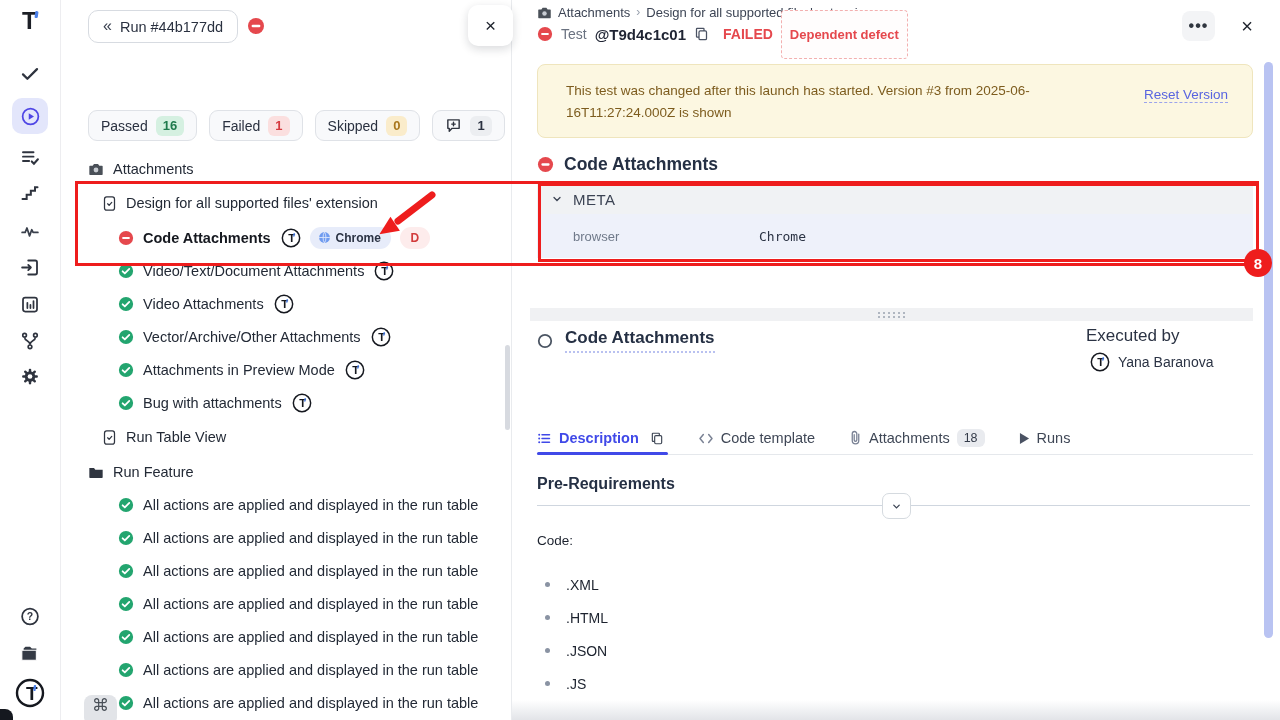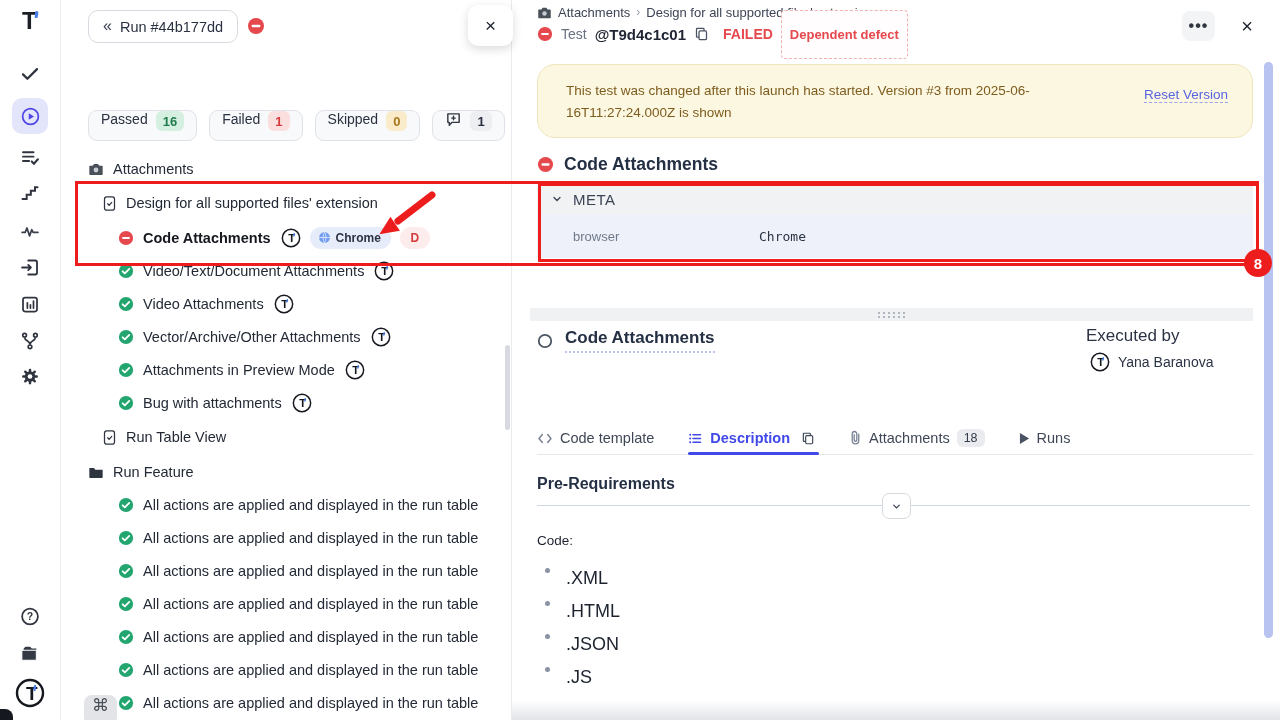--- a/index.html
+++ b/index.html
@@ -17,21 +17,21 @@
            padding:0 14px;border:1px solid #d7dbe1;border-radius:10px;background:#fff;
            font-size:14.5px;color:#2a3140;box-sizing:border-box;}
   .run-btn .chev{font-size:16px;color:#3a4150;margin-top:-2px;}
   .lp-failed{position:absolute;left:187px;top:17px;}
   .lp-title{position:absolute;left:212px;top:9px;width:258px;font-size:25px;font-weight:800;color:#1b2232;
             white-space:nowrap;overflow:hidden;}
   .close-card{position:absolute;left:468px;top:5px;width:45px;height:41px;background:#fff;border-radius:10px;
               box-shadow:0 3px 10px rgba(16,24,40,.16);display:flex;align-items:center;justify-content:center;
               font-size:19px;color:#1c212b;z-index:3;}
   .chips{position:absolute;left:28px;top:110px;display:flex;gap:12px;}
-  .chip{height:31px;display:flex;gap:8px;padding:0 12px;border:1px solid #dfe2e7;
+  .chip{height:31px;display:flex;align-items:center;gap:8px;padding:0 12px;border:1px solid #dfe2e7;
         border-radius:9px;background:#f8f9fb;font-size:14px;color:#2a3140;box-sizing:border-box;}
   .cnt{height:20px;display:flex;align-items:center;padding:0 7px;border-radius:6px;font-size:13px;font-weight:700;}
   .cnt.green{background:#d5f0e1;color:#1f7a4d;}
   .cnt.red{background:#fbdfdf;color:#d63a3f;}
   .cnt.yellow{background:#faeccb;color:#a9761c;}
   .cnt.gray{background:#eceef1;color:#2a3140;}
   .tree{position:absolute;left:28px;top:152px;width:412px;}
   .tree-row{height:33px;display:flex;align-items:center;gap:9px;}
   .tree-row.tall{height:36px;}
   .lvl1{padding-left:14px;}
@@ -59,21 +59,21 @@
   .test-word{font-size:14px;color:#6a7280;}
   .test-id{font-size:15px;font-weight:700;color:#1f2433;}
   .failed-word{font-size:14px;font-weight:700;color:#e5484d;margin-left:6px;}
   .defect-badge{font-size:13px;font-weight:700;color:#e5484d;border:1px dashed #f3b0b0;border-radius:4px;
                 padding:16px 8px;background:#fffdfd;}
   .more-btn{position:absolute;left:670px;top:11px;width:33px;height:30px;background:#f3f4f6;border-radius:8px;
             display:flex;align-items:center;justify-content:center;font-size:16px;font-weight:700;color:#30363f;letter-spacing:1px;}
   .rp-close{position:absolute;left:722px;top:13px;width:26px;height:26px;display:flex;align-items:center;justify-content:center;
             font-size:20px;color:#1c212b;}
   .banner{position:absolute;left:25px;top:64px;width:716px;height:74px;background:#fcf7e1;border:1px solid #efe5bd;
-          border-radius:18px;box-sizing:border-box;}
+          border-radius:8px;box-sizing:border-box;}
   .banner-text{position:absolute;left:28px;top:15px;width:540px;font-size:13.5px;line-height:22px;color:#7d5c1e;}
   .banner-link{position:absolute;right:24px;top:22px;font-size:13.5px;color:#5864e0;border-bottom:1px dashed #9ba3ec;}
   .h2row{position:absolute;left:25px;top:154px;display:flex;align-items:center;gap:10px;}
   .h2row .h2t{font-size:17.5px;font-weight:700;color:#253044;}
   .metabox{position:absolute;left:25px;top:184px;width:716px;}
   .meta-head{height:30px;background:#f0f2f4;display:flex;align-items:center;gap:10px;padding-left:14px;}
   .meta-title{font-size:15px;color:#3c4454;letter-spacing:.5px;}
   .meta-row{height:44px;background:#eef1fa;display:flex;align-items:center;}
   .meta-key{width:222px;padding-left:36px;font-size:13px;color:#707a8a;box-sizing:border-box;}
   .meta-val{font-family:"DejaVu Sans Mono",monospace;font-size:13px;color:#2b3344;}
@@ -89,21 +89,21 @@
   .tab{display:flex;align-items:center;gap:7px;font-size:14.5px;color:#3f4756;margin-right:34px;position:relative;height:100%;}
   .tab.active{color:#4049e8;font-weight:600;}
   .tab.active:after{content:"";position:absolute;left:0;right:-4px;bottom:-1px;height:3px;background:#4049e8;border-radius:2px;}
   .tab-badge{font-size:12.5px;font-weight:400;color:#343b49;background:#e9ebef;border-radius:6px;padding:2px 7px;}
   .prereq-h{position:absolute;left:25px;top:475px;font-size:16px;font-weight:700;color:#253044;}
   .hr-line{position:absolute;left:25px;top:505px;width:713px;height:1px;background:#cfd6df;}
   .hr-btn{position:absolute;left:370px;top:493px;width:27px;height:24px;background:#fff;border:1px solid #d5dadf;
           border-radius:7px;display:flex;align-items:center;justify-content:center;}
   .code-label{position:absolute;left:25px;top:533px;font-size:13.5px;color:#1c222e;}
   .bullets{position:absolute;left:25px;top:568px;}
-  .b-item{height:33px;display:flex;align-items:flex-start;gap:16px;font-size:18px;color:#1c222e;}
+  .b-item{height:33px;display:flex;align-items:center;gap:16px;font-size:14px;color:#1c222e;}
   .dot{width:5px;height:5px;border-radius:50%;background:#8a93a3;margin-left:8px;}
   .rp-scroll{position:absolute;left:752px;top:62px;width:9px;height:576px;background:#b9c3f2;border-radius:4.5px;}
   .rp-fade{position:absolute;left:0;right:0;bottom:0;height:20px;background:linear-gradient(180deg,rgba(226,228,232,0),#e2e4e8);}
   
   .anno{position:absolute;z-index:40;pointer-events:none;}
   .rectA{left:75px;top:181px;width:1184px;height:85px;border:3px solid #ee1d1d;box-sizing:border-box;}
   .rectB{left:538px;top:183px;width:721px;height:79px;border:3px solid #ee1d1d;box-sizing:border-box;}
   .badge8{left:1244px;top:249px;width:28px;height:28px;border-radius:50%;background:#ee1d1d;color:#fff;
           display:flex;align-items:center;justify-content:center;font-size:15px;font-weight:700;z-index:41;}
   .arrow-svg{left:350px;top:180px;z-index:41;}
@@ -557,45 +557,45 @@
             <circle cx="15" cy="15" r="13" fill="#fff" stroke="#15181f" stroke-width="2.2"></circle>
             <text x="11" y="21.5" font-family="Liberation Sans,sans-serif" font-size="17" font-weight="900" fill="#15181f">T</text>
             <rect x="18.5" y="7.5" width="2.2" height="5.5" rx="1" fill="#4a7fe8" transform="rotate(8 19.6 10)"></rect>
           </svg>
       </span>
       <span>Yana Baranova</span>
     </div>
   </div>
 
   <div class="tabs">
-    <div class="tab">
-      <span>
-        <svg width="16" height="13" viewBox="0 0 24 18" fill="none" stroke="#7a8294" stroke-width="2.2" stroke-linecap="round" stroke-linejoin="round">
-            <path d="M8 3L3 9l5 6M16 3l5 6-5 6"></path>
-          </svg>
-      </span>
-      <span>Code template</span>
-    </div>
     <div class="tab active">
       <span>
         <svg width="15" height="15" viewBox="0 0 24 24" fill="none" stroke="#4049e8" stroke-width="2.4" stroke-linecap="round">
             <path d="M8 6h12M8 12h12M8 18h12"></path>
             <path d="M3.5 6h.01M3.5 12h.01M3.5 18h.01" stroke-width="3.2"></path>
           </svg>
       </span>
       <span>Description</span>
       <span style="margin-left:4px">
         <svg width="14" height="15" viewBox="0 0 24 24" fill="none" stroke="#3f4756" stroke-width="2">
             <rect x="8" y="7" width="12" height="14" rx="2"></rect>
             <path d="M16 7V4a1 1 0 0 0-1-1H5a1 1 0 0 0-1 1v12a1 1 0 0 0 1 1h3"></path>
           </svg>
       </span>
     </div>
     <div class="tab">
       <span>
+        <svg width="16" height="13" viewBox="0 0 24 18" fill="none" stroke="#7a8294" stroke-width="2.2" stroke-linecap="round" stroke-linejoin="round">
+            <path d="M8 3L3 9l5 6M16 3l5 6-5 6"></path>
+          </svg>
+      </span>
+      <span>Code template</span>
+    </div>
+    <div class="tab">
+      <span>
         <svg width="13" height="16" viewBox="0 0 20 24" fill="none" stroke="#7a8294" stroke-width="2" stroke-linecap="round">
             <path d="M15 6v10a5 5 0 0 1-10 0V5.5a3.5 3.5 0 0 1 7 0V15a2 2 0 0 1-4 0V7"></path>
           </svg>
       </span>
       <span>Attachments</span>
       <span class="tab-badge">18</span>
     </div>
     <div class="tab">
       <span>
         <svg width="11" height="13" viewBox="0 0 12 14">

